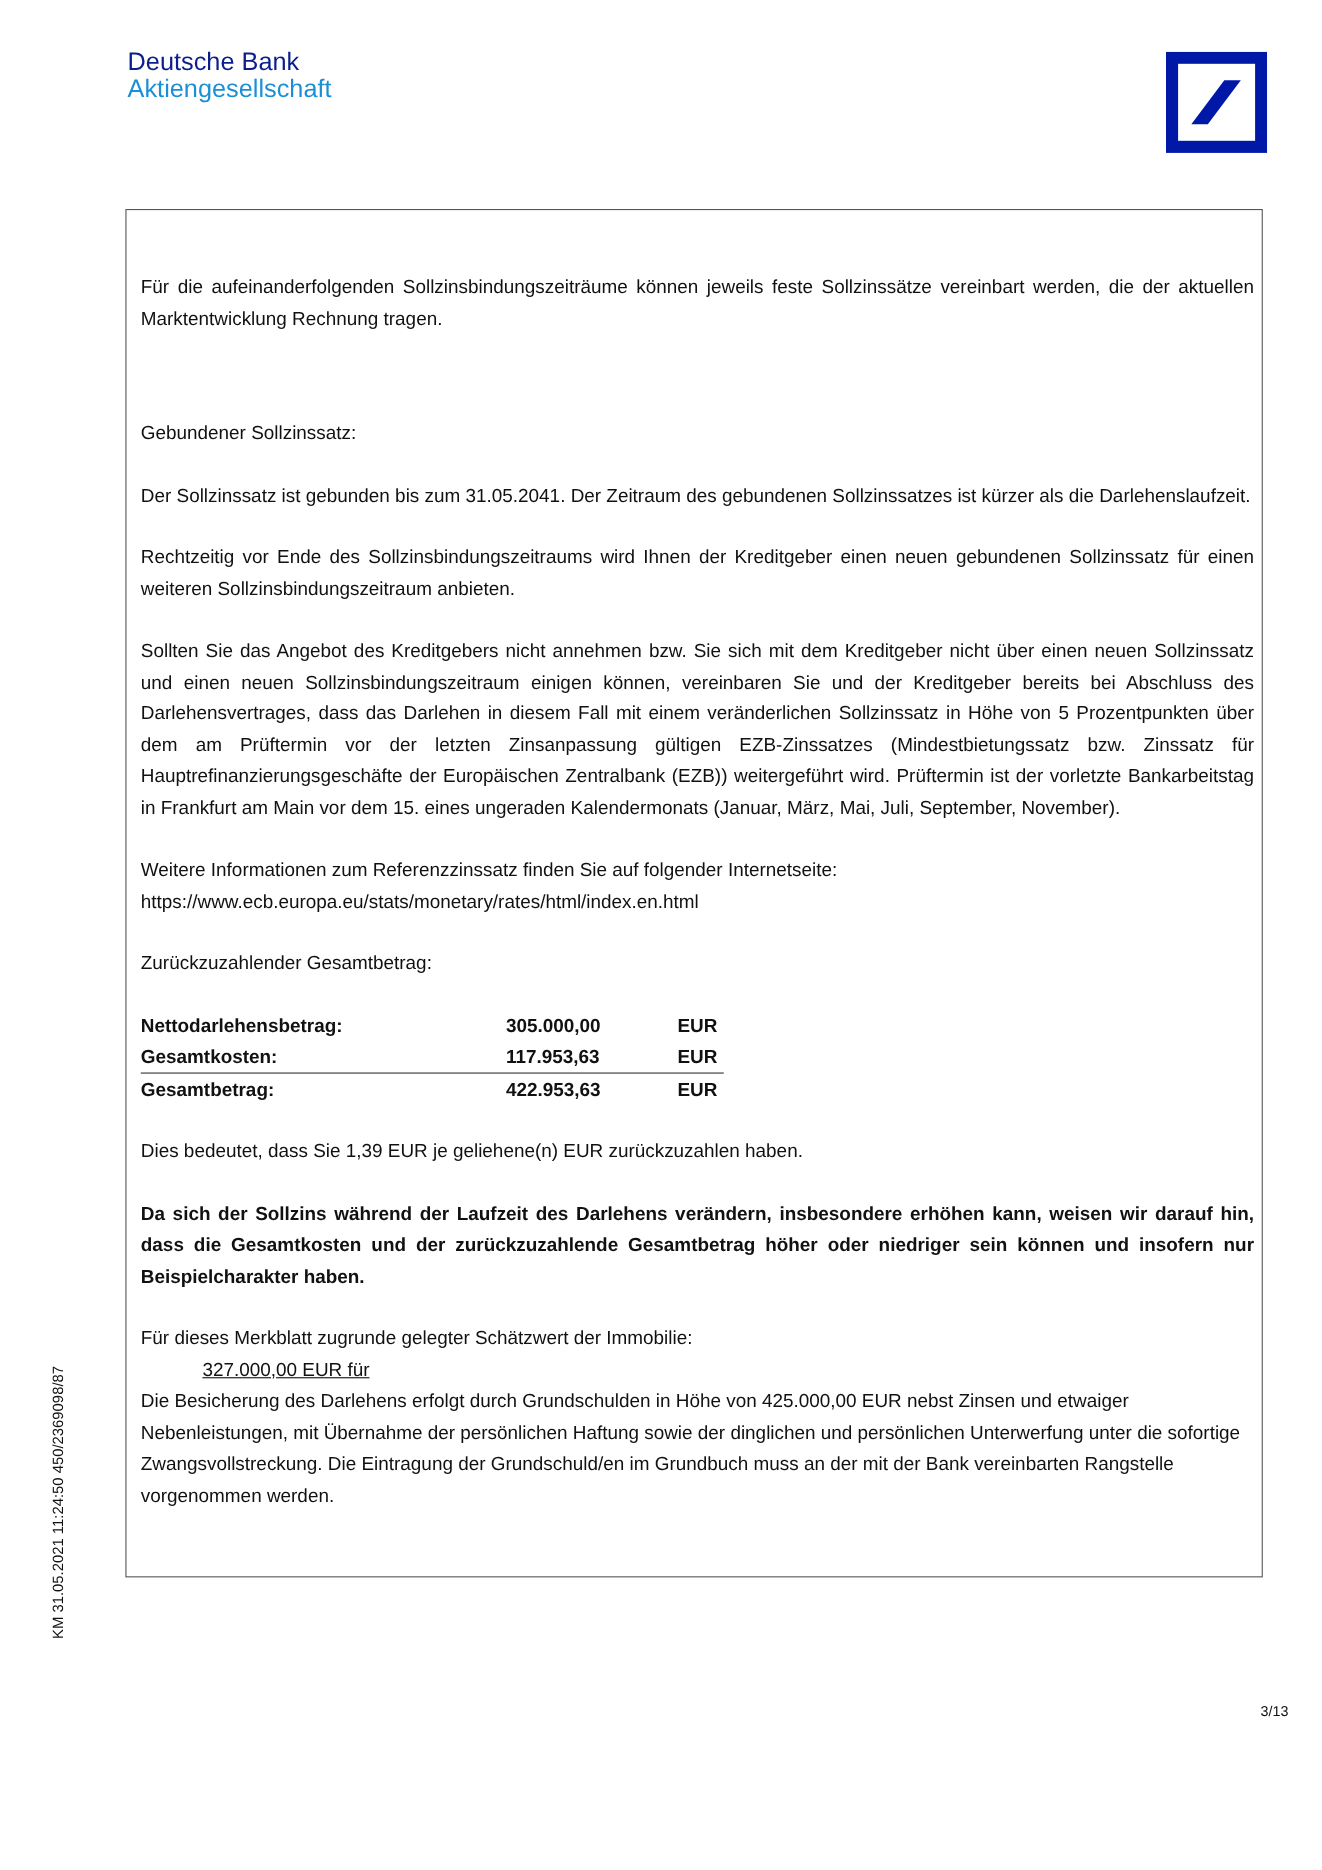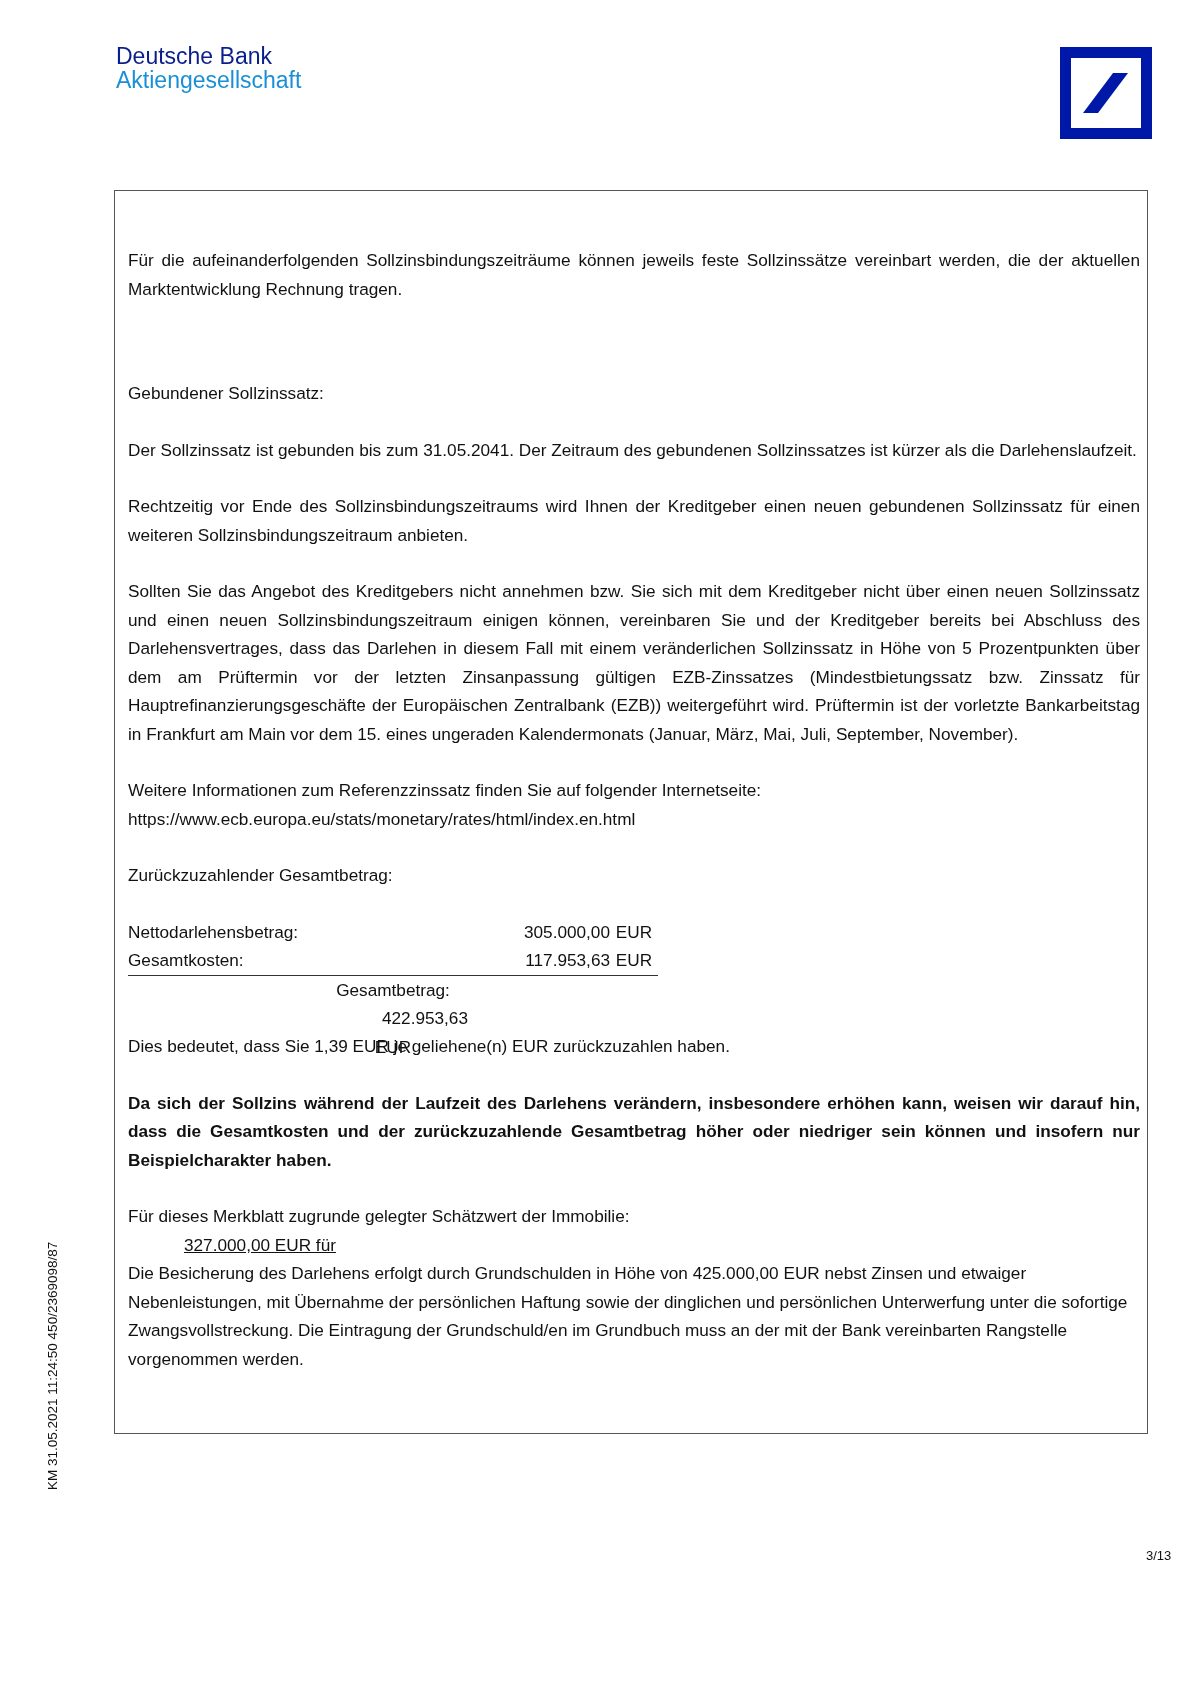--- a/index.html
+++ b/index.html
@@ -17,26 +17,26 @@
   }
   .content {
     position: absolute; left: 128px; top: 246px; width: 1012px;
     font-size: 17.2px; line-height: 28.5px;
   }
   .content p { margin: 0; }
   .justify { text-align: justify; text-align-last: left; }
   .gap-sm { height: 28px; }
   .gap-md { height: 56px; }
   .bold { font-weight: bold; }
-  .table { width: 530px; }
+  .table { width: 530px; font-weight: bold; }
   .trow { display: flex; height: 28.5px; align-items: center; }
   .trow .lbl { flex: 1; }
-  .trow .amt { width: 150px; text-align: right; }
+  .trow .amt { width: 150px; }
   .trow .cur { width: 48px; text-align: center; }
-  .trow.total { border-top: 1.2px solid #333333; flex-direction: column; }
+  .trow.total { border-top: 1.2px solid #333333; }
   .indent { padding-left: 56px; text-decoration: underline; }
   .sidestamp {
     position: absolute; left: 45px; top: 1490px;
     transform: rotate(-90deg); transform-origin: left top;
     font-size: 13.5px; white-space: nowrap; color: #111111;
   }
   .pagenum { position: absolute; left: 1146px; top: 1548px; font-size: 13px; color: #111111; }
 </style>
 </head>
 <body>

